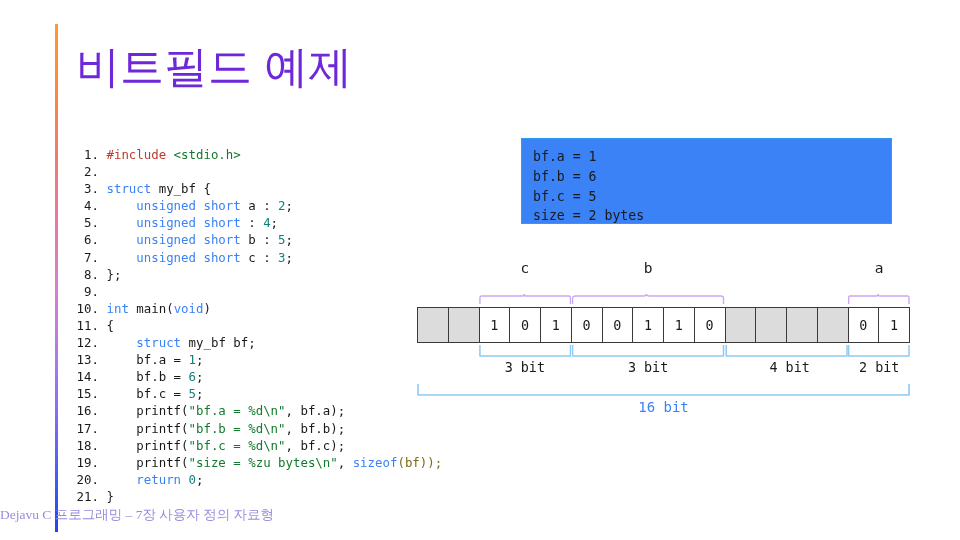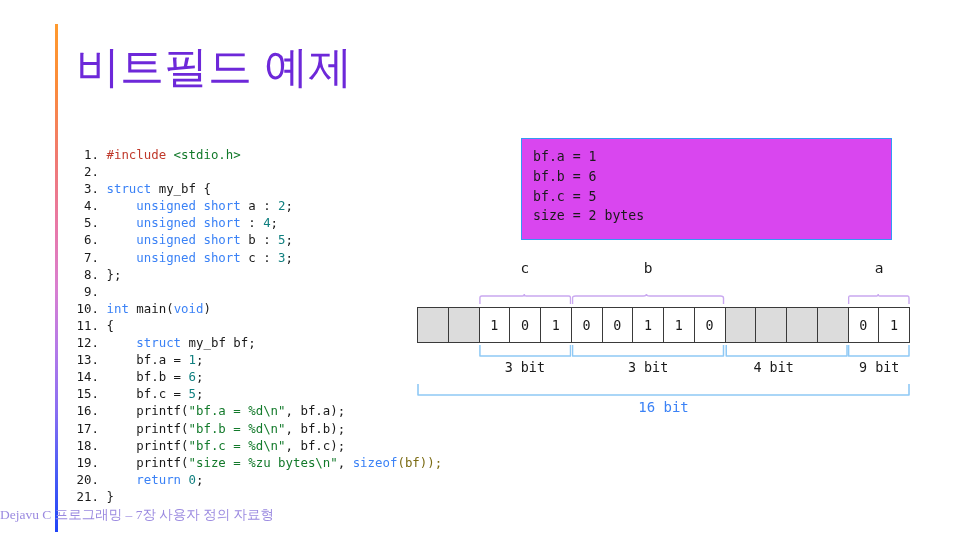--- a/index.html
+++ b/index.html
@@ -72,23 +72,23 @@
   .num  { color: #0f7f7f; }
   .fn   { color: #7a6a12; }
   .pl   { color: #1a1a1a; }
 
   
   #output-box {
     position: absolute;
     left: 521px;
     top: 138px;
     width: 371px;
-    height: 102px;
+    height: 86px;
     border: 1.6px solid #3399f3;
-    background: #d946ef;
+    background: #3b82f6;
     box-sizing: border-box;
   }
   #output-text {
     position: absolute;
     left: 11px;
     top: 8px;
     font-family: "DejaVu Sans Mono", "Liberation Mono", monospace;
     font-size: 13.2px;
     line-height: 19.8px;
     color: #1a1a1a;
@@ -241,25 +241,25 @@
         <path d="M1,0 L1,11 L99,11 L99,0" fill="none" stroke="#8fc9f5" stroke-width="1.5" stroke-linejoin="round" vector-effect="non-scaling-stroke"></path>
       </svg>
       <div class="size-label" style="left: 61.625px; width: 92.4375px;">3 bit</div>
       <svg class="size-bracket" viewBox="0 0 100 13" preserveAspectRatio="none" style="left: 154.062px; width: 154.062px;">
         <path d="M1,0 L1,11 L99,11 L99,0" fill="none" stroke="#8fc9f5" stroke-width="1.5" stroke-linejoin="round" vector-effect="non-scaling-stroke"></path>
       </svg>
       <div class="size-label" style="left: 154.062px; width: 154.062px;">3 bit</div>
       <svg class="size-bracket" viewBox="0 0 100 13" preserveAspectRatio="none" style="left: 308.125px; width: 123.25px;">
         <path d="M1,0 L1,11 L99,11 L99,0" fill="none" stroke="#8fc9f5" stroke-width="1.5" stroke-linejoin="round" vector-effect="non-scaling-stroke"></path>
       </svg>
-      <div class="size-label" style="left: 295px; width: 123.25px;">4 bit</div>
+      <div class="size-label" style="left: 311px; width: 123.25px;">4 bit</div>
       <svg class="size-bracket" viewBox="0 0 100 13" preserveAspectRatio="none" style="left: 431.375px; width: 61.625px;">
         <path d="M1,0 L1,11 L99,11 L99,0" fill="none" stroke="#8fc9f5" stroke-width="1.5" stroke-linejoin="round" vector-effect="non-scaling-stroke"></path>
       </svg>
-      <div class="size-label" style="left: 431.375px; width: 61.625px;">9 bit</div>
+      <div class="size-label" style="left: 431.375px; width: 61.625px;">2 bit</div>
     </div>
   <svg id="total-bracket" viewBox="0 0 493 13" preserveAspectRatio="none">
     <path d="M1,0 L1,11 L492,11 L492,0" fill="none" stroke="#8fc9f5" stroke-width="1.6" stroke-linejoin="round" vector-effect="non-scaling-stroke"></path>
   </svg>
   <div id="total-label">16 bit</div>
 </div>
 
 <div id="footer-text">Dejavu C 프로그래밍 – 7장 사용자 정의 자료형</div>
 
 </body></html>

